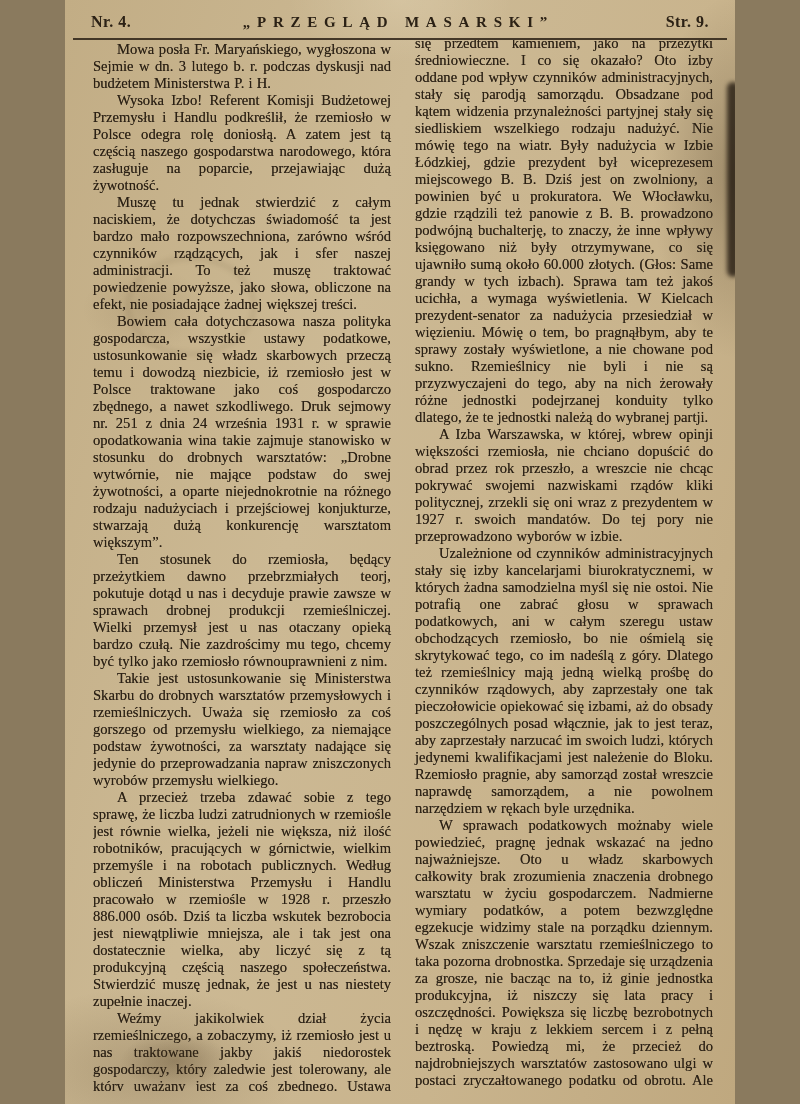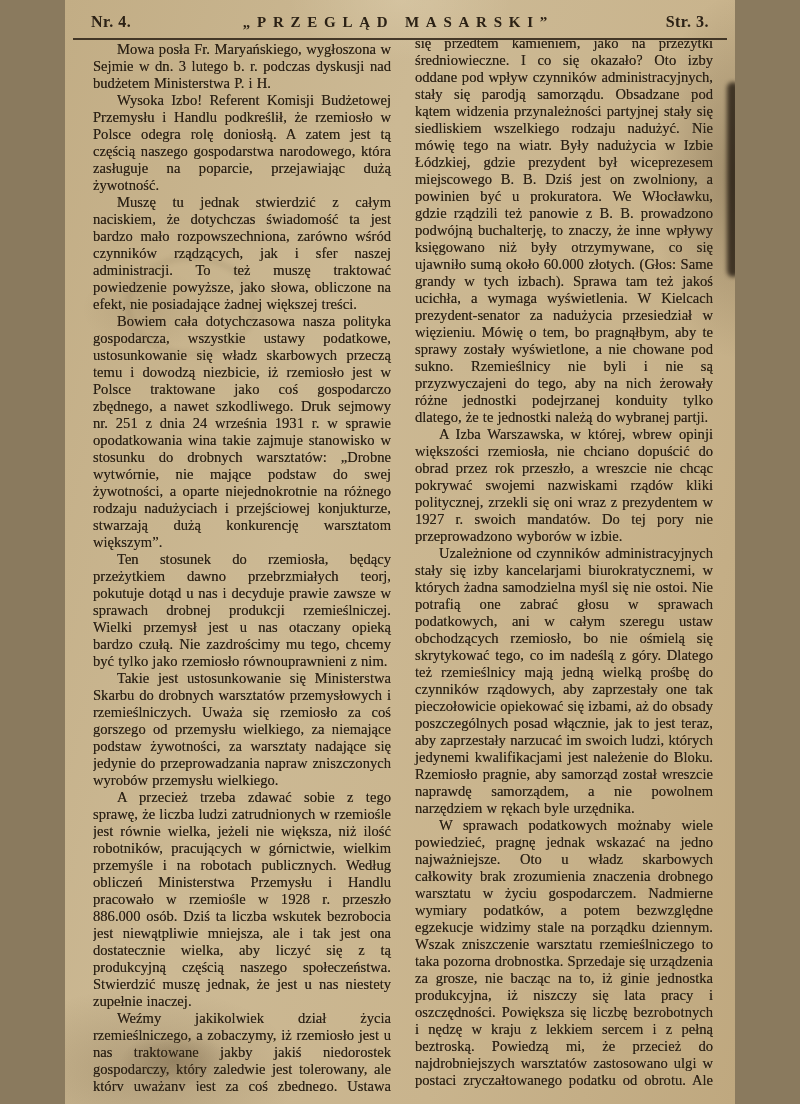--- a/index.html
+++ b/index.html
@@ -106,21 +106,21 @@
 
 <div class="page">
 
   <div class="stain-edge"></div>
   <div class="stain-corner"></div>
   <div class="stain-ring"></div>
 
   <header class="masthead">
     <span class="issue">Nr. 4.</span>
     <span class="title">„PRZEGLĄD MASARSKI”</span>
-    <span class="pageno">Str. 3.</span>
+    <span class="pageno">Str. 9.</span>
   </header>
 
   <div class="header-rule"></div>
 
   <main class="columns">
 
     <section class="col col-left">
       <h1 class="headline">CZEGO ŻĄDA RZEMIOSŁO.</h1>
       <p>Mowa posła Fr. Maryańskiego, wygłoszona w Sejmie w dn. 3 lutego b. r. podczas dyskusji nad budżetem Ministerstwa P. i H.</p>
       <p>Wysoka Izbo! Referent Komisji Budżetowej Przemysłu i Handlu podkreślił, że rzemiosło w Polsce odegra rolę doniosłą. A zatem jest tą częścią naszego gospodarstwa narodowego, która zasługuje na poparcie, przejawiając dużą żywotność.</p>

